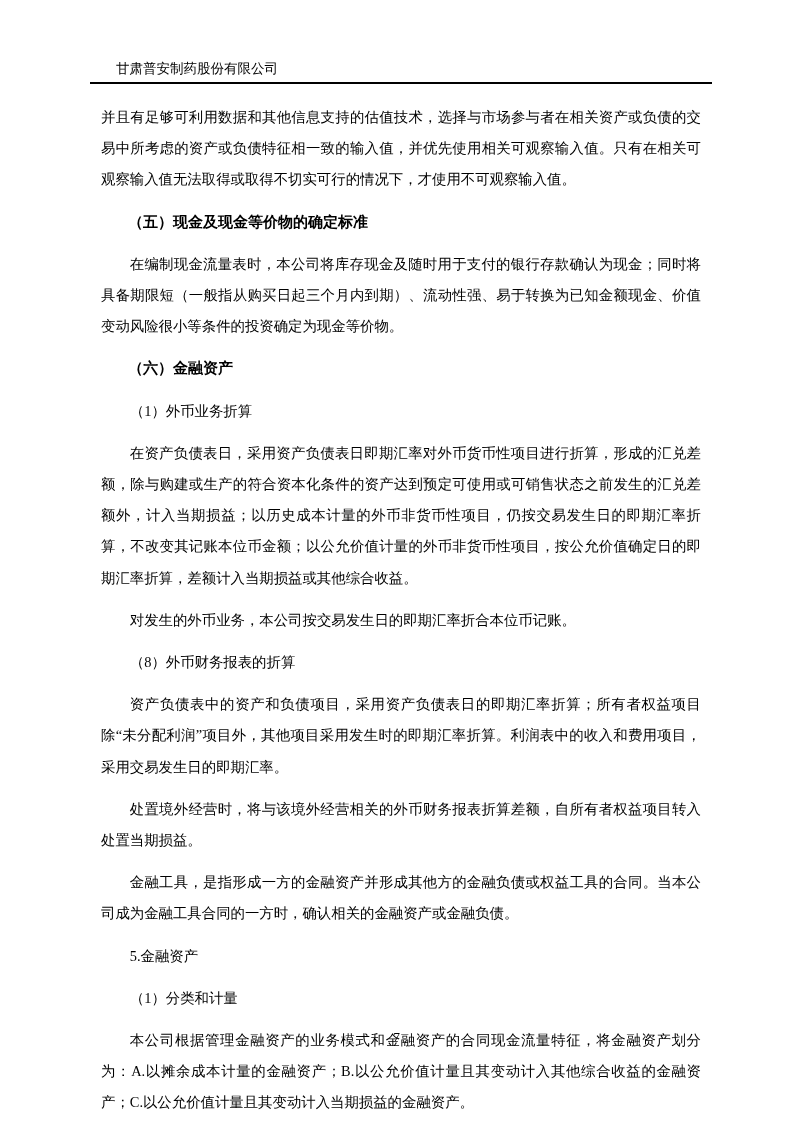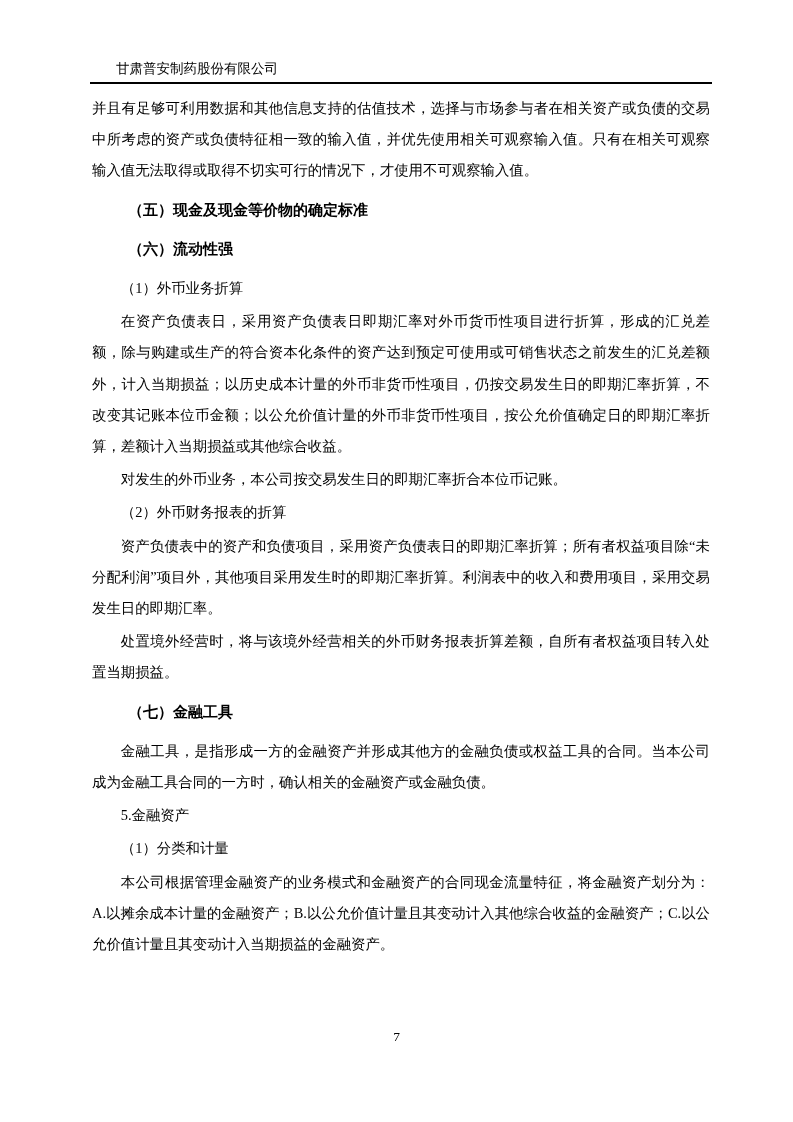--- a/index.html
+++ b/index.html
@@ -38,21 +38,21 @@
   .header-company {
     padding-left: 26px;
   }
   .content {
     position: absolute;
     left: 90px;
     right: 81px;
     top: 91px;
   }
   .para {
-    margin: 2px;
+    margin: 11px;
     font-size: 14.4px;
     line-height: 31.2px;
     text-align: justify;
     text-justify: inter-ideograph;
     word-break: break-all;
   }
   .para.indent {
     text-indent: 2em;
   }
   .heading {
@@ -79,28 +79,28 @@
 
   <div class="header">
     <div class="header-row">
       <span class="header-company">甘肃普安制药股份有限公司</span>
     </div>
   </div>
 
   <div class="content">
     <p class="para">并且有足够可利用数据和其他信息支持的估值技术，选择与市场参与者在相关资产或负债的交易中所考虑的资产或负债特征相一致的输入值，并优先使用相关可观察输入值。只有在相关可观察输入值无法取得或取得不切实可行的情况下，才使用不可观察输入值。</p>
     <p class="heading">（五）现金及现金等价物的确定标准</p>
-    <p class="heading">（六）流动性强</p>
+    <p class="para indent">在编制现金流量表时，本公司将库存现金及随时用于支付的银行存款确认为现金；同时将具备期限短（一般指从购买日起三个月内到期）、流动性强、易于转换为已知金额现金、价值变动风险很小等条件的投资确定为现金等价物。</p>
+    <p class="heading">（六）金融资产</p>
     <p class="para indent">（1）外币业务折算</p>
     <p class="para indent">在资产负债表日，采用资产负债表日即期汇率对外币货币性项目进行折算，形成的汇兑差额，除与购建或生产的符合资本化条件的资产达到预定可使用或可销售状态之前发生的汇兑差额外，计入当期损益；以历史成本计量的外币非货币性项目，仍按交易发生日的即期汇率折算，不改变其记账本位币金额；以公允价值计量的外币非货币性项目，按公允价值确定日的即期汇率折算，差额计入当期损益或其他综合收益。</p>
     <p class="para indent">对发生的外币业务，本公司按交易发生日的即期汇率折合本位币记账。</p>
-    <p class="para indent">（2）外币财务报表的折算</p>
+    <p class="para indent">（8）外币财务报表的折算</p>
     <p class="para indent">资产负债表中的资产和负债项目，采用资产负债表日的即期汇率折算；所有者权益项目除“未分配利润”项目外，其他项目采用发生时的即期汇率折算。利润表中的收入和费用项目，采用交易发生日的即期汇率。</p>
     <p class="para indent">处置境外经营时，将与该境外经营相关的外币财务报表折算差额，自所有者权益项目转入处置当期损益。</p>
-    <p class="heading">（七）金融工具</p>
     <p class="para indent">金融工具，是指形成一方的金融资产并形成其他方的金融负债或权益工具的合同。当本公司成为金融工具合同的一方时，确认相关的金融资产或金融负债。</p>
     <p class="para indent">5.金融资产</p>
     <p class="para indent">（1）分类和计量</p>
     <p class="para indent">本公司根据管理金融资产的业务模式和金融资产的合同现金流量特征，将金融资产划分为：A.以摊余成本计量的金融资产；B.以公允价值计量且其变动计入其他综合收益的金融资产；C.以公允价值计量且其变动计入当期损益的金融资产。</p>
   </div>
 
   <div class="footer">
     <span>7</span>
   </div>
 

